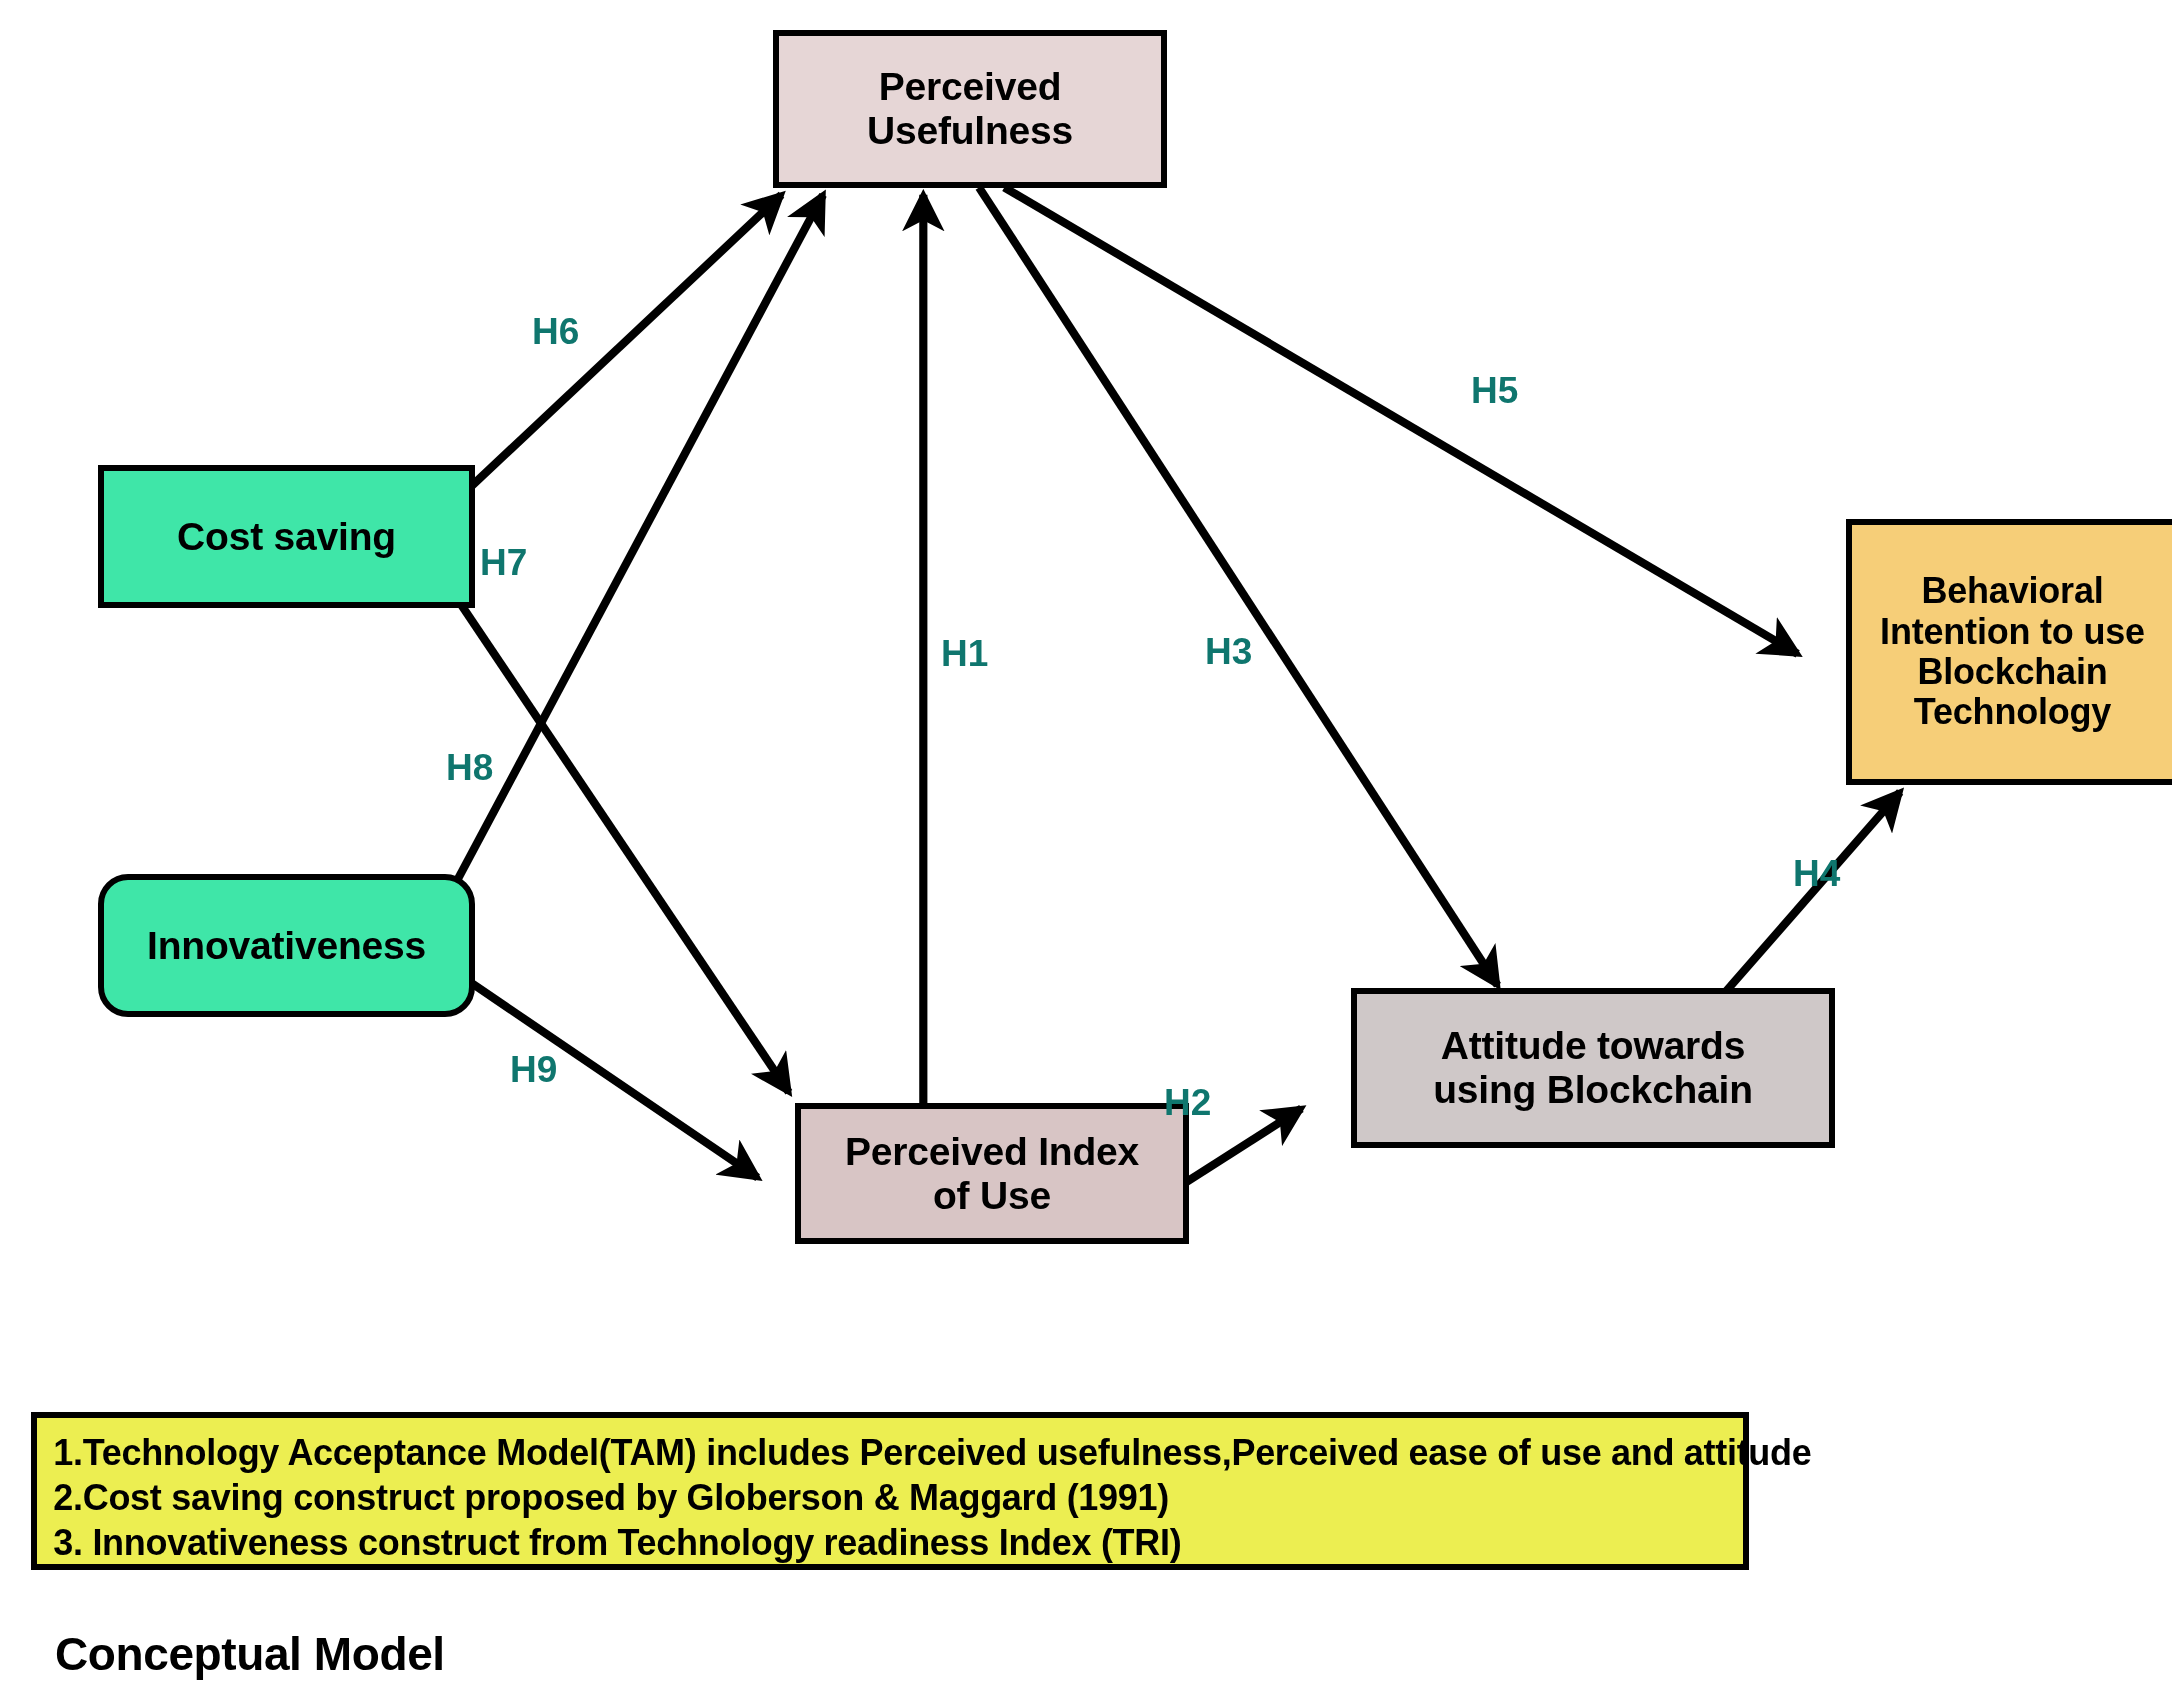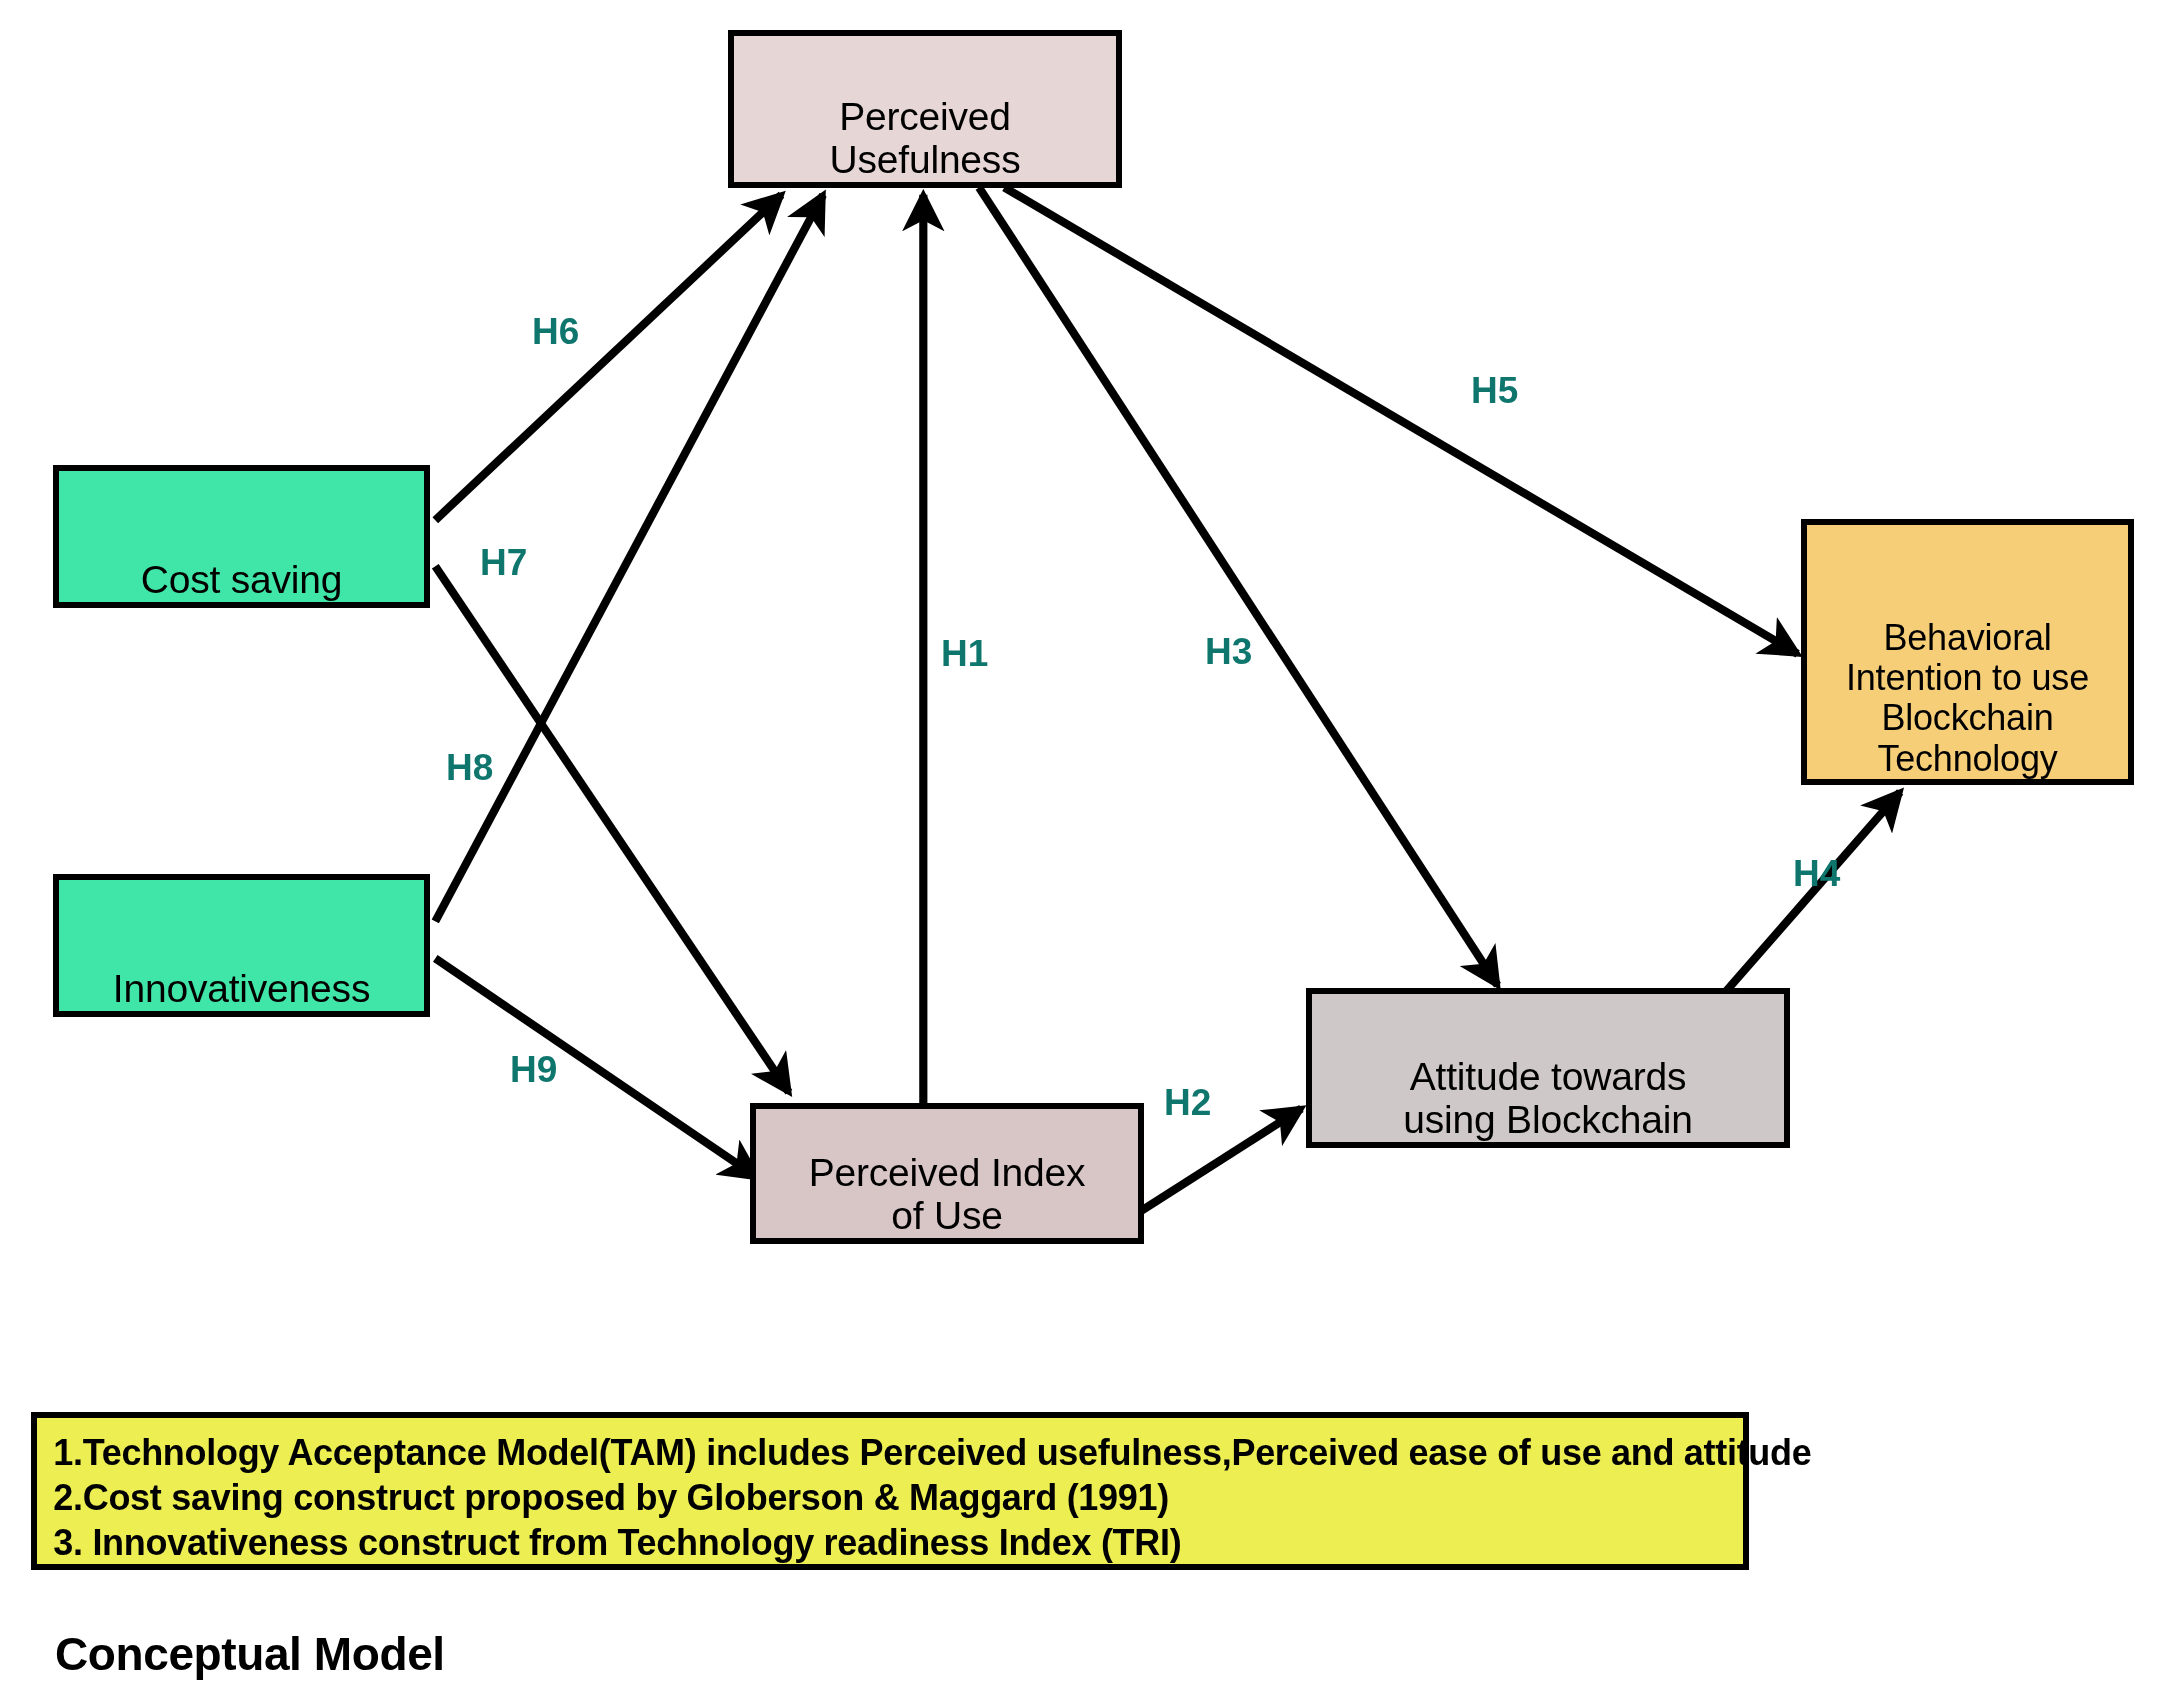--- a/index.html
+++ b/index.html
@@ -25,41 +25,43 @@
     top: 0;
     width: 2172px;
     height: 1700px;
     pointer-events: none;
   }
   .node {
     position: absolute;
     box-sizing: border-box;
     border: 6.7px solid #000000;
     display: flex;
-    align-items: flex-end;
+    align-items: center;
     justify-content: center;
     text-align: center;
-    font-weight: normal;
+    font-weight: bold;
     line-height: 1.12;
     letter-spacing: -0.2px;
     z-index: 4;
+    margin-left: 45px;
   }
   .node span { display: block; padding: 0 7.4px; }
 
   #node-pu {
     left: 728px; top: 30px; width: 394px; height: 158px;
     font-size: 39px;
   }
   #node-cost {
     left: 53px; top: 465px; width: 377px; height: 143px;
     font-size: 39px;
   }
   #node-inno {
     left: 53px; top: 874px; width: 377px; height: 143px;
     font-size: 39px;
+    border-radius: 30px;
   }
   #node-peou {
     left: 750px; top: 1103px; width: 394px; height: 141px;
     font-size: 39px;
   }
   #node-att {
     left: 1306px; top: 988px; width: 484px; height: 160px;
     font-size: 39px;
   }
   #node-bi {

